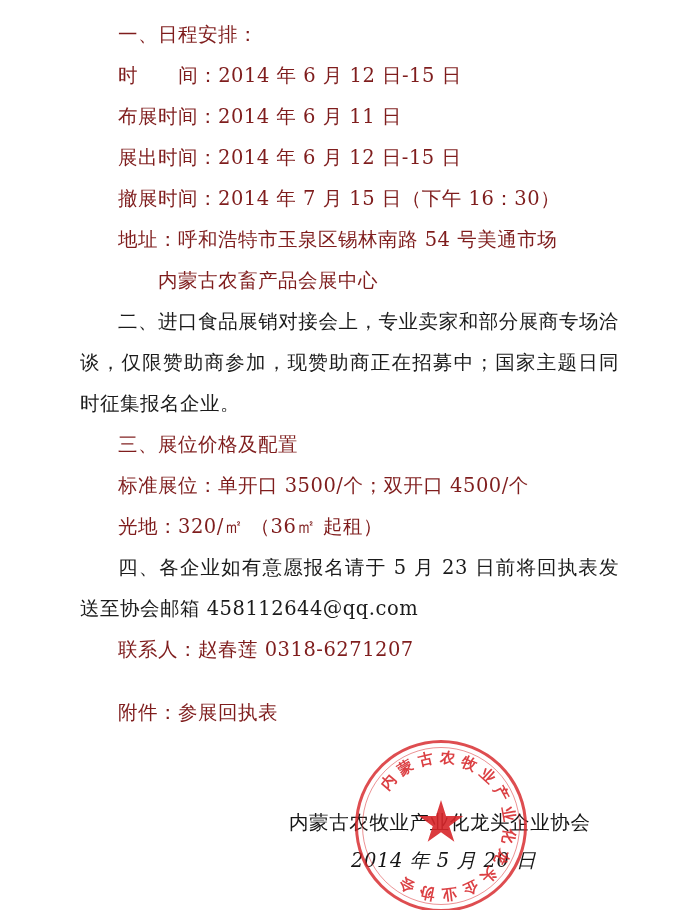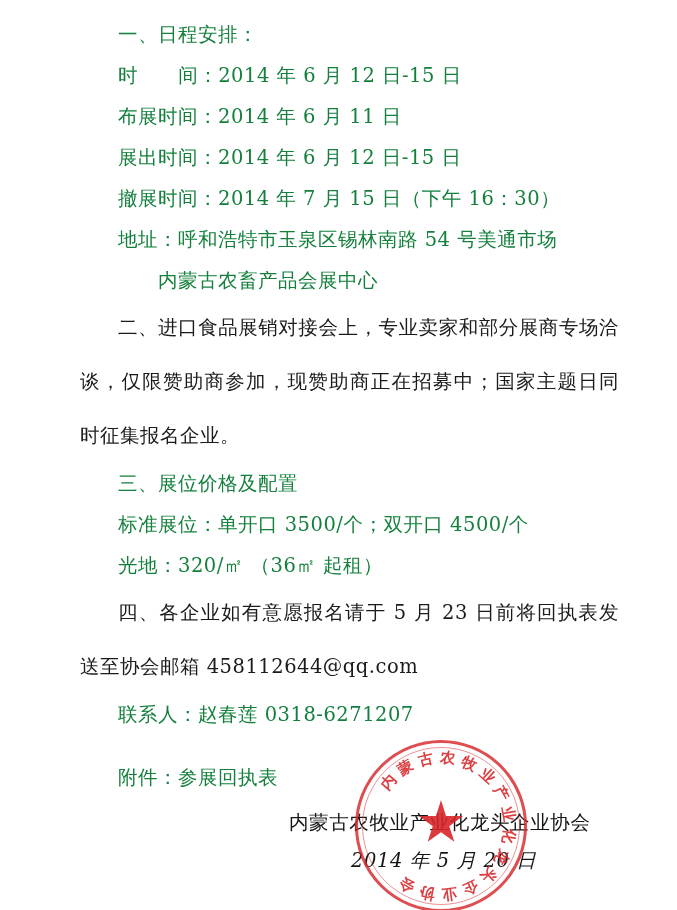--- a/index.html
+++ b/index.html
@@ -20,28 +20,28 @@
     width: 677px;
     height: 910px;
     box-sizing: border-box;
     padding: 14px 58px 0 80px;
   }
   .line {
     font-size: 19.5px;
     line-height: 41px;
     letter-spacing: 0.5px;
     white-space: pre-wrap;
-    color: #15803d;
+    color: #7f1d1d;
   }
   .indent-2 { text-indent: 38px; }
   .gap-med { height: 22px; }
 
   .para {
     font-size: 19.5px;
-    line-height: 54px;
+    line-height: 41px;
     letter-spacing: 0.5px;
     text-align: justify;
     text-justify: inter-ideograph;
   }
   .para.first { text-indent: 38px; }
 
   .signature-block {
     position: absolute;
     right: 58px;
     bottom: 30px;

